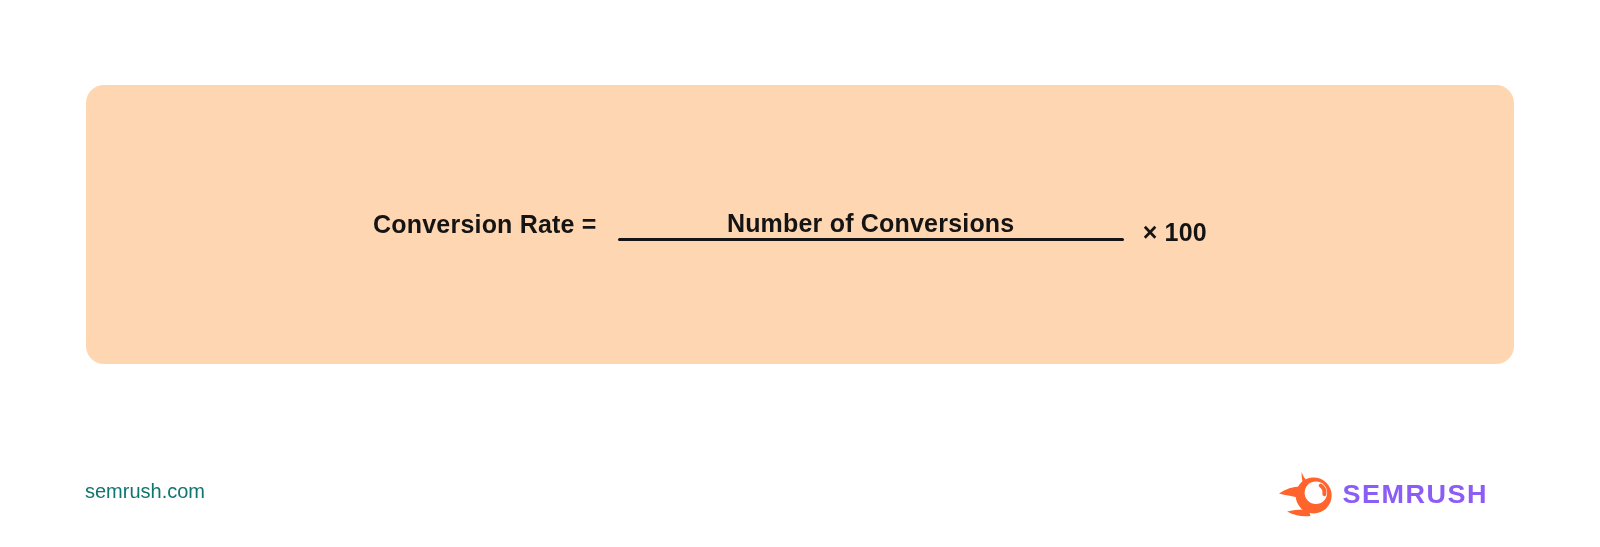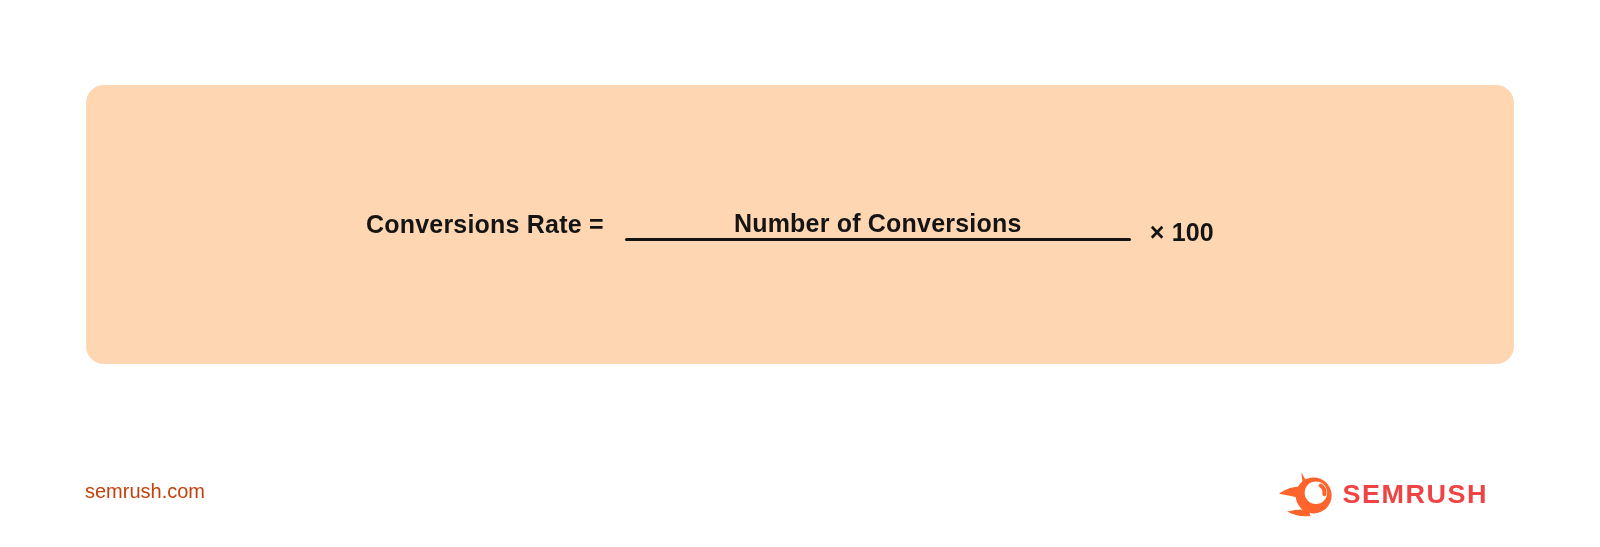--- a/index.html
+++ b/index.html
@@ -52,47 +52,47 @@
     background: var(--text, #141414);
   }
   .denominator { margin-top: 14px; }
   .multiplier { margin-left: -2px; margin-top: 16px; }
   .site {
     position: absolute;
     left: 85px;
     top: 480px;
     font-size: 20px;
     font-weight: 400;
-    color: #c2410c;
+    color: #0f766e;
   }
   .logo {
     position: absolute;
     right: 112px;
     top: 472px;
     display: flex;
     align-items: center;
     gap: 9px;
   }
   .logo-icon { display: inline-flex; }
   .logo-text {
     font-size: 27px;
     font-weight: 800;
     letter-spacing: 1.5px;
-    color: #ef4444;
+    color: #8b5cf6;
     transform: scaleY(0.97);
   }
 </style>
 </head>
 <body>
 
 <div class="page">
 
   <div class="card">
     <div class="formula">
-      <span class="lhs">Conversions Rate =</span>
+      <span class="lhs">Conversion Rate =</span>
       <div class="fraction">
         <div class="numerator">Number of Conversions</div>
         <div class="frac-line"></div>
       </div>
       <span class="multiplier">× 100</span>
     </div>
   </div>
 
   <div class="site">semrush.com</div>
 

